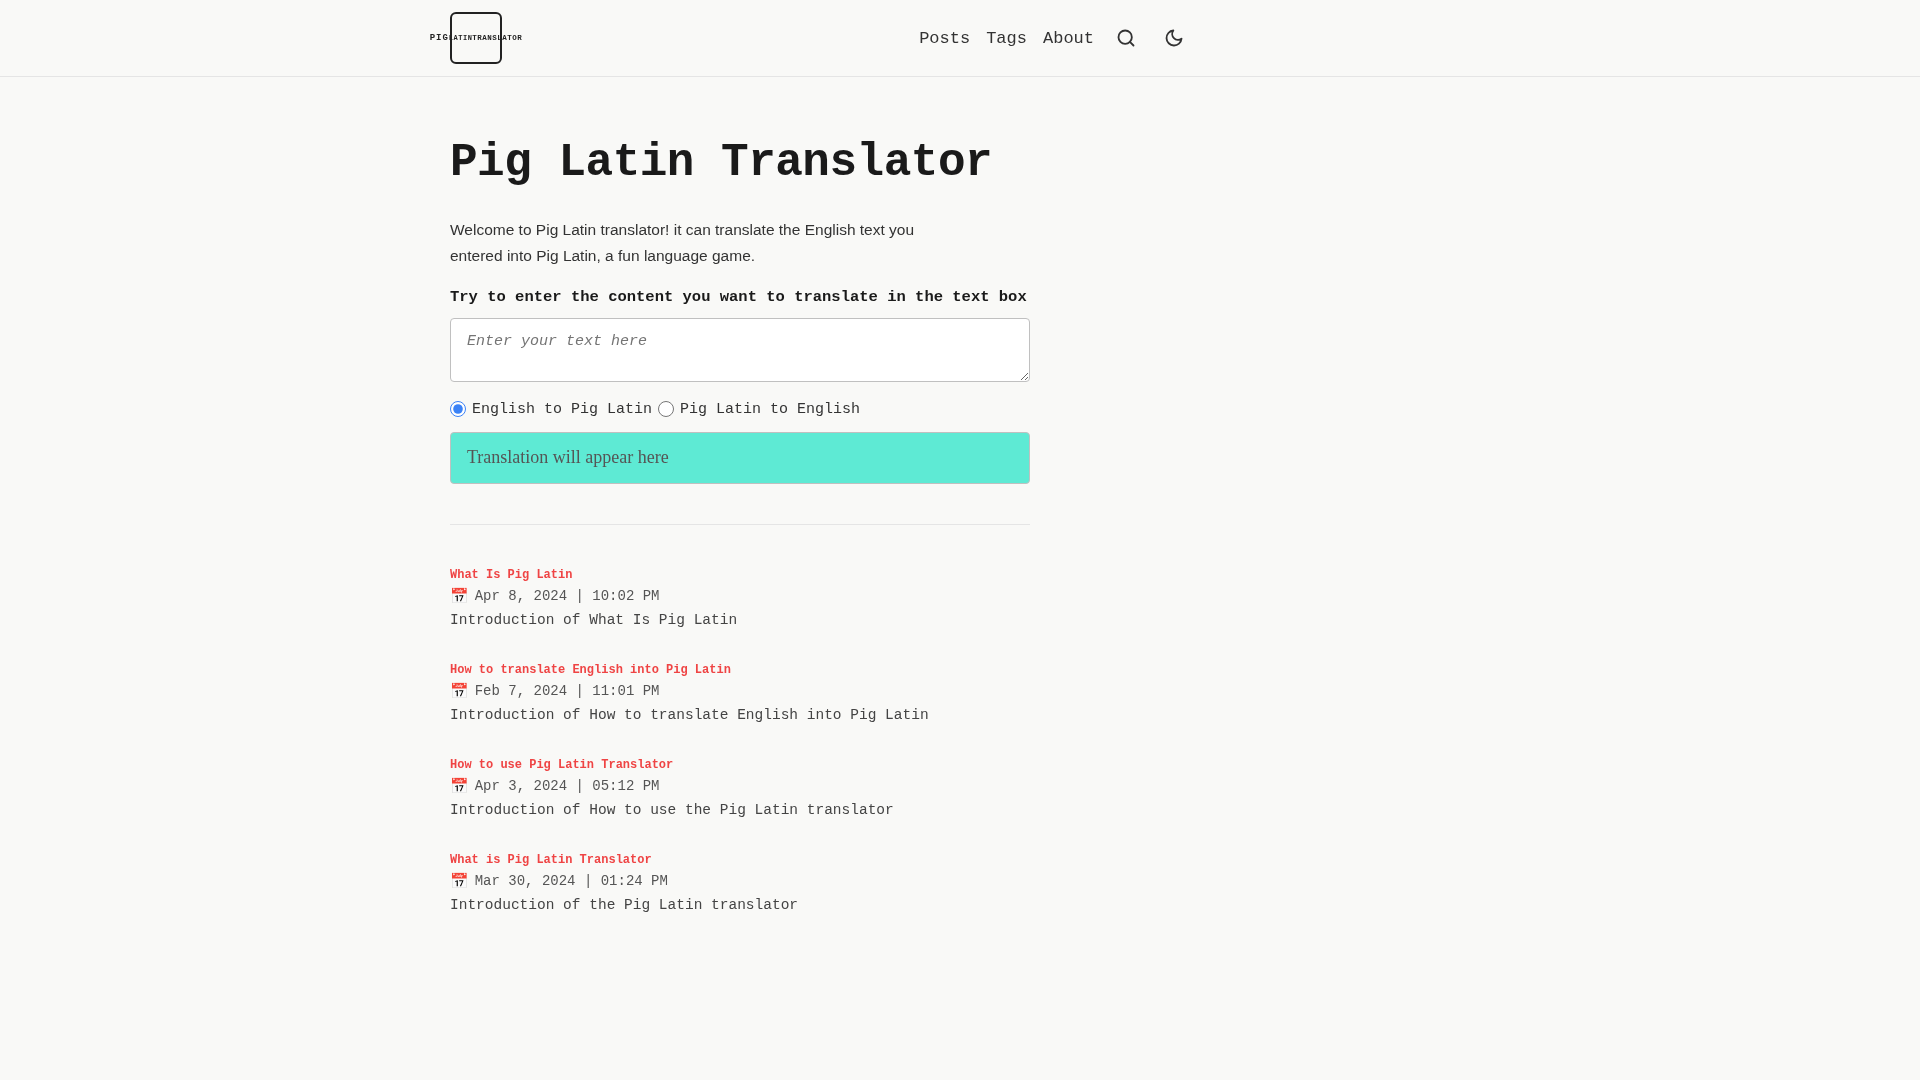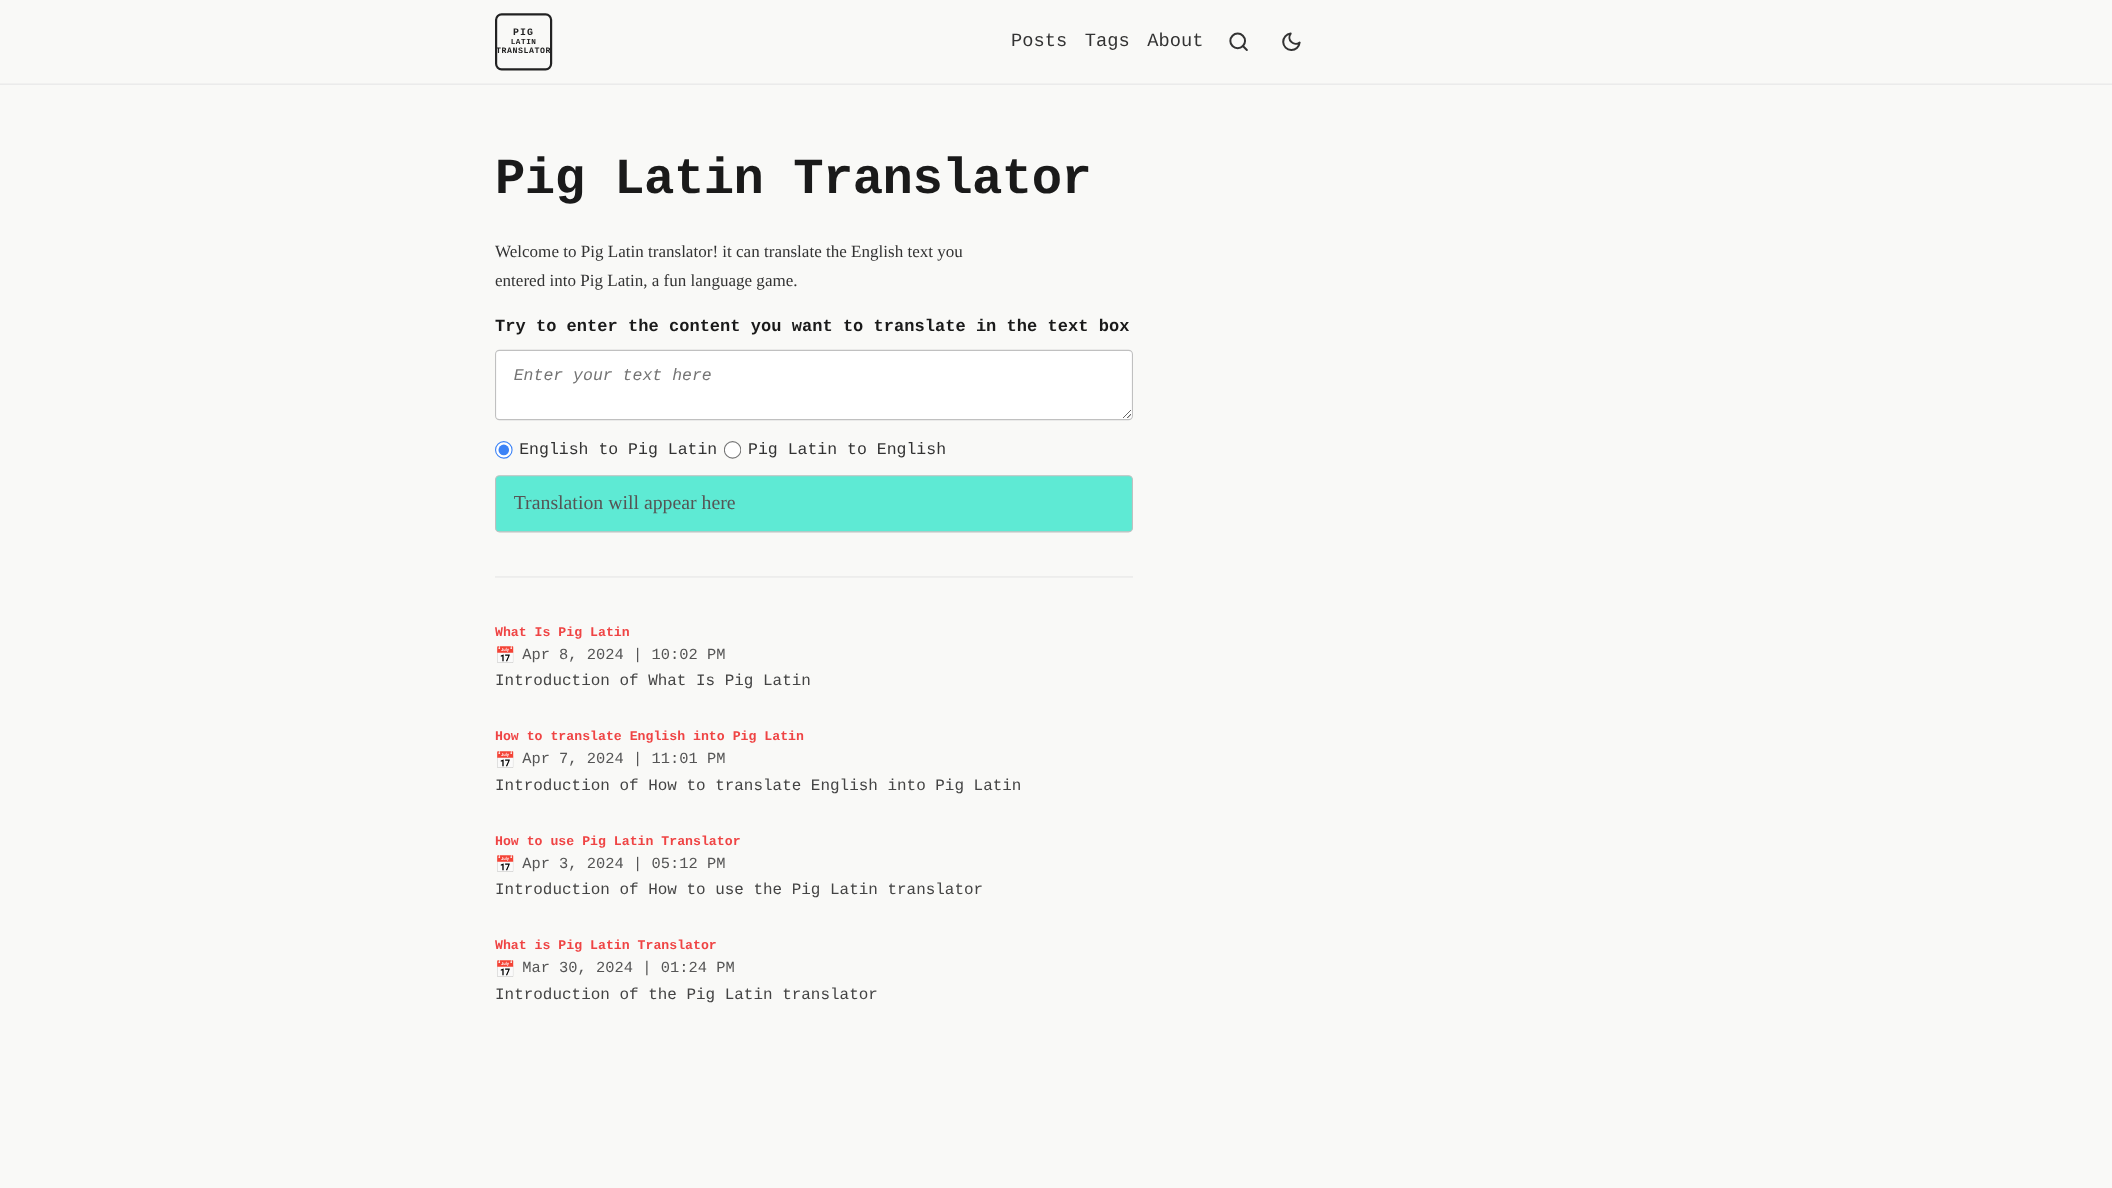--- a/index.html
+++ b/index.html
@@ -30,21 +30,21 @@
       display: flex;
       align-items: center;
     }
 
     .logo-img {
       width: 52px;
       height: 52px;
       border: 2.5px solid #222;
       border-radius: 6px;
       display: flex;
-      flex-direction: column;
+      flex-direction: row;
       align-items: center;
       justify-content: center;
       padding: 4px;
     }
 
     .logo-img .logo-line1 {
       font-size: 9px;
       font-weight: 900;
       letter-spacing: 1px;
       line-height: 1.2;
@@ -108,21 +108,21 @@
     h1 {
       font-family: 'Courier New', Courier, monospace;
       font-size: 46px;
       font-weight: 900;
       color: #1a1a1a;
       margin-bottom: 28px;
       letter-spacing: -0.5px;
     }
 
     .welcome-text {
-      font-family: Liberation Serif, serif;
+      font-family: Liberation Sans, sans-serif;
       font-size: 15.5px;
       line-height: 1.7;
       color: #333;
       margin-bottom: 18px;
     }
 
     .try-label {
       font-family: 'Courier New', Courier, monospace;
       font-size: 15.5px;
       font-weight: 700;
@@ -306,21 +306,21 @@
       </div>
       <div class="post-excerpt">Introduction of What Is Pig Latin</div>
     </div>
 
     <div class="post-item">
       <div class="post-title">
         <a href="#">How to translate English into Pig Latin</a>
       </div>
       <div class="post-meta">
         <span class="calendar-icon">📅</span>
-        <span>Apr 7, 2024 | 11:01 PM</span>
+        <span>Feb 7, 2024 | 11:01 PM</span>
       </div>
       <div class="post-excerpt">Introduction of How to translate English into Pig Latin</div>
     </div>
 
     <div class="post-item">
       <div class="post-title">
         <a href="#">How to use Pig Latin Translator</a>
       </div>
       <div class="post-meta">
         <span class="calendar-icon">📅</span>

